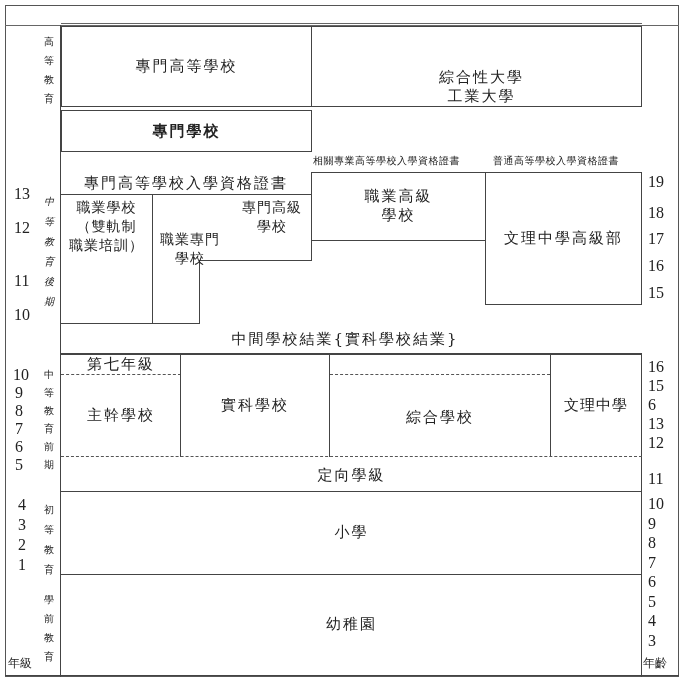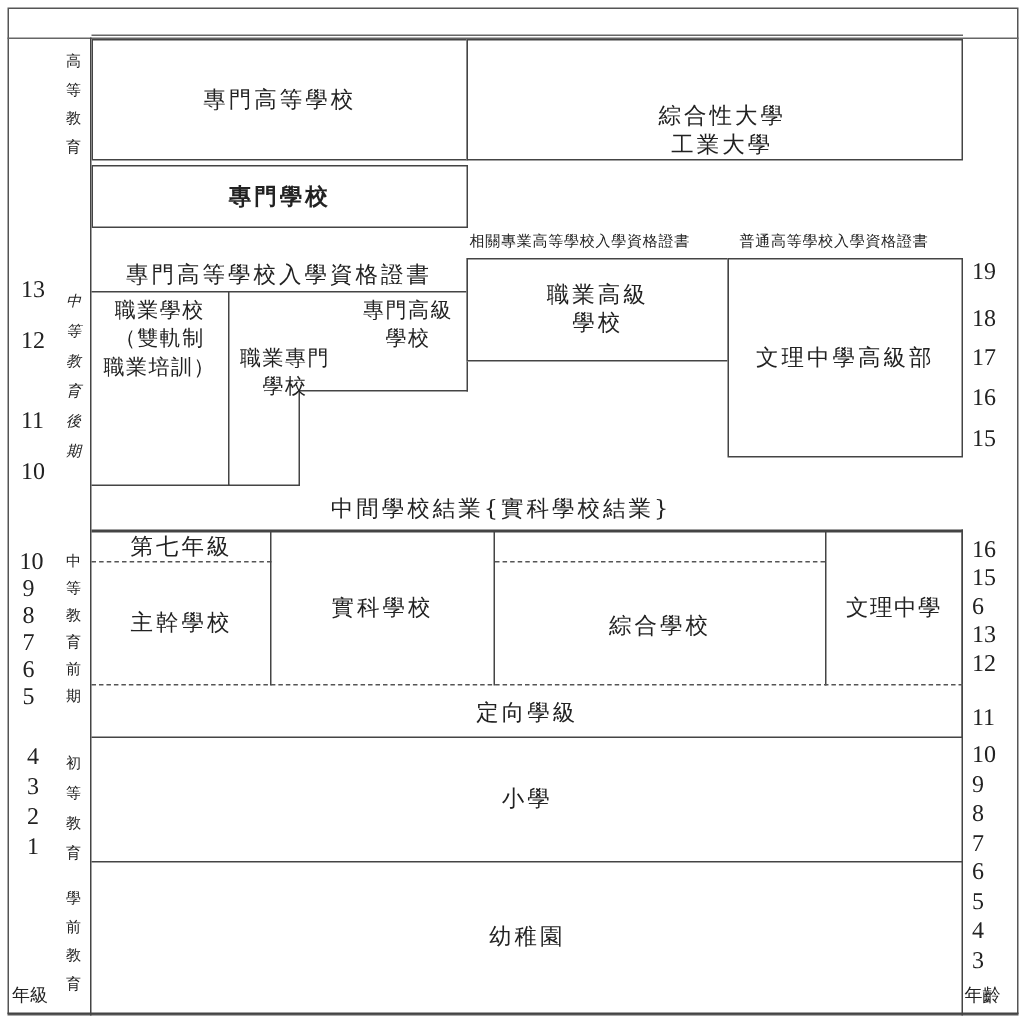--- a/index.html
+++ b/index.html
@@ -81,21 +81,21 @@
 <div class="abs box center lbl" style="left:485px;top:172px;width:157px;height:133px;">
   <span>文理中學高級部</span>
 </div>
 
 <div class="abs num" style="left:648px;top:174px;">19</div>
 <div class="abs num" style="left:648px;top:205px;">18</div>
 <div class="abs num" style="left:648px;top:231px;">17</div>
 <div class="abs num" style="left:648px;top:258px;">16</div>
 <div class="abs num" style="left:648px;top:285px;">15</div>
 
-<div class="abs lbl center" style="left:44px;top:328px;width:580px;height:22px;">中間學校結業{實科學校結業}</div>
+<div class="abs lbl center" style="left:55px;top:328px;width:580px;height:22px;">中間學校結業{實科學校結業}</div>
 
 <div class="abs" style="left:61px;top:353px;width:581px;height:139px;border-top:2px solid #444;border-right:1.5px solid #444;border-bottom:1.5px solid #444;box-sizing:border-box;"></div>
 <div class="abs lbl" style="left:62px;top:355px;width:118px;text-align:center;">第七年級</div>
 <div class="abs dash" style="left:61px;top:374px;width:120px;"></div>
 <div class="abs dash" style="left:330px;top:374px;width:220px;"></div>
 <div class="abs ln-v" style="left:180px;top:354px;height:103px;"></div>
 <div class="abs ln-v" style="left:329px;top:354px;height:103px;"></div>
 <div class="abs ln-v" style="left:550px;top:354px;height:103px;"></div>
 <div class="abs dash" style="left:61px;top:456px;width:581px;"></div>
 

